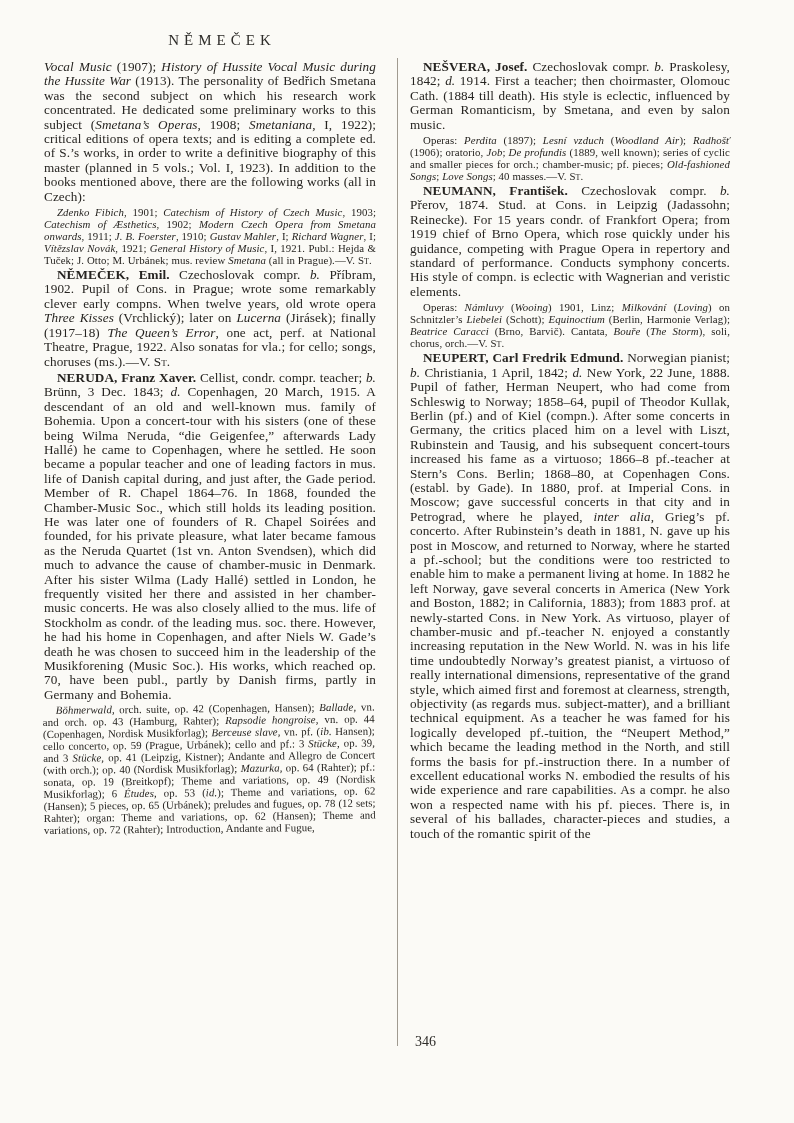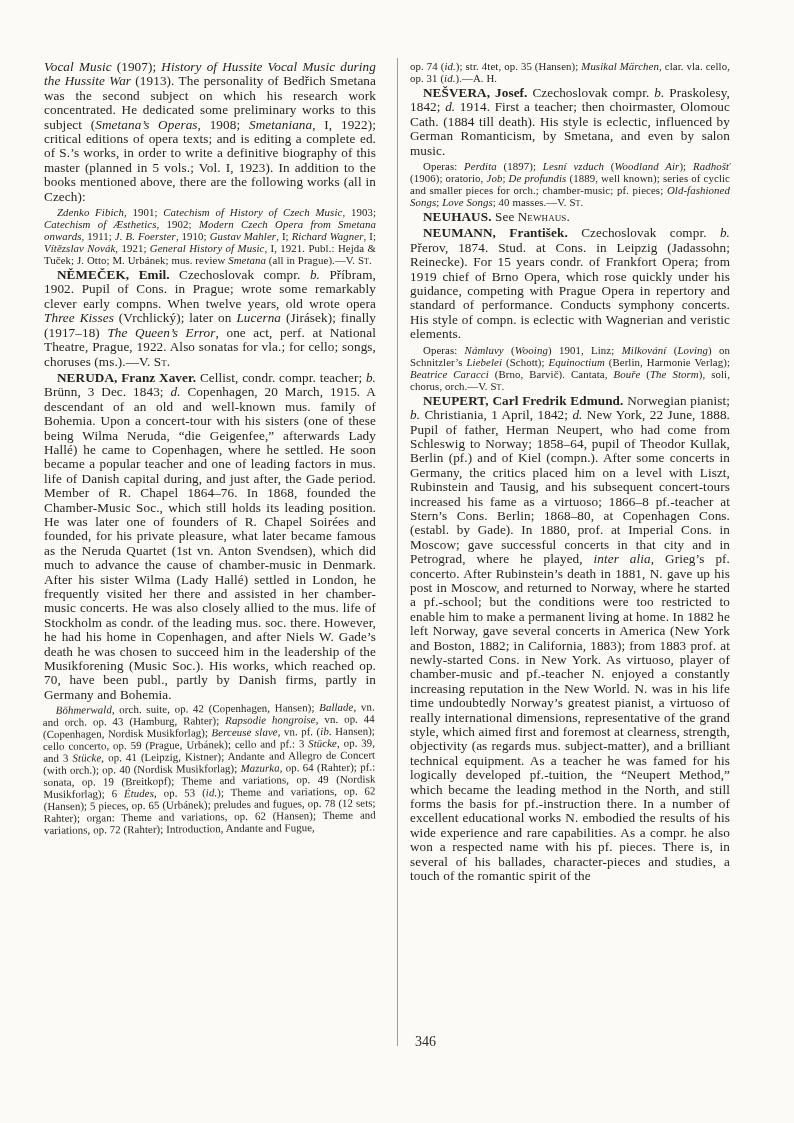--- a/index.html
+++ b/index.html
@@ -30,36 +30,35 @@
   }
   span.r-i{font-style:italic;}
   span.r-b{font-weight:bold;}
   span.r-sc{font-variant:small-caps;}
 </style>
 </head>
 <body>
 
 <div class="page">
 
+  <div class="running-head left">NĚMEČEK</div>
 
   <div class="divider"></div>
 
   <div class="col left">
     <p class="block main noindent"><span class="r-i">Vocal Music</span><span> (1907); </span><span class="r-i">History of Hussite Vocal Music during the Hussite War</span><span> (1913).  The personality of Bedřich Smetana was the second subject on which his research work concentrated.  He dedicated some preliminary works to this subject (</span><span class="r-i">Smetana’s Operas</span><span>, 1908; </span><span class="r-i">Smetaniana</span><span>, I, 1922); critical editions of opera texts; and is editing a complete ed. of S.’s works, in order to write a definitive biography of this master (planned in 5 vols.; Vol. I, 1923).  In addition to the books mentioned above, there are the following works (all in Czech):</span></p>
     <p class="block fine indent"><span class="r-i">Zdenko Fibich</span><span>, 1901; </span><span class="r-i">Catechism of History of Czech Music</span><span>, 1903; </span><span class="r-i">Catechism of Æsthetics</span><span>, 1902; </span><span class="r-i">Modern Czech Opera from Smetana onwards</span><span>, 1911; </span><span class="r-i">J. B. Foerster</span><span>, 1910; </span><span class="r-i">Gustav Mahler</span><span>, I; </span><span class="r-i">Richard Wagner</span><span>, I; </span><span class="r-i">Vítězslav Novák</span><span>, 1921; </span><span class="r-i">General History of Music</span><span>, I, 1921.  Publ.: Hejda &amp; Tuček; J. Otto; M. Urbánek; mus. review </span><span class="r-i">Smetana</span><span> (all in Prague).—V. </span><span class="r-sc">St.</span></p>
     <p class="block main indent"><span class="r-b">NĚMEČEK, Emil.</span><span>  Czechoslovak compr. </span><span class="r-i">b.</span><span> Příbram, 1902.  Pupil of Cons. in Prague; wrote some remarkably clever early compns.  When twelve years, old wrote opera </span><span class="r-i">Three Kisses</span><span> (Vrchlický); later on </span><span class="r-i">Lucerna</span><span> (Jirásek); finally (1917–18) </span><span class="r-i">The Queen’s Error</span><span>, one act, perf. at National Theatre, Prague, 1922.  Also sonatas for vla.; for cello; songs, choruses (ms.).—V. </span><span class="r-sc">St.</span></p>
     <p class="block main indent"><span class="r-b">NERUDA, Franz Xaver.</span><span>  Cellist, condr. compr. teacher; </span><span class="r-i">b.</span><span> Brünn, 3 Dec. 1843; </span><span class="r-i">d.</span><span> Copenhagen, 20 March, 1915.  A descendant of an old and well-known mus. family of Bohemia.  Upon a concert-tour with his sisters (one of these being Wilma Neruda, “die Geigenfee,” afterwards Lady Hallé) he came to Copenhagen, where he settled.  He soon became a popular teacher and one of leading factors in mus. life of Danish capital during, and just after, the Gade period.  Member of R. Chapel 1864–76.  In 1868, founded the Chamber-Music Soc., which still holds its leading position.  He was later one of founders of R. Chapel Soirées and founded, for his private pleasure, what later became famous as the Neruda Quartet (1st vn. Anton Svendsen), which did much to advance the cause of chamber-music in Denmark.  After his sister Wilma (Lady Hallé) settled in London, he frequently visited her there and assisted in her chamber-music concerts.  He was also closely allied to the mus. life of Stockholm as condr. of the leading mus. soc. there.  However, he had his home in Copenhagen, and after Niels W. Gade’s death he was chosen to succeed him in the leadership of the Musikforening (Music Soc.).  His works, which reached op. 70, have been publ., partly by Danish firms, partly in Germany and Bohemia.</span></p>
     <p class="block fine indent warped"><span class="r-i">Böhmerwald</span><span>, orch. suite, op. 42 (Copenhagen, Hansen); </span><span class="r-i">Ballade</span><span>, vn. and orch. op. 43 (Hamburg, Rahter); </span><span class="r-i">Rapsodie hongroise</span><span>, vn. op. 44 (Copenhagen, Nordisk Musikforlag); </span><span class="r-i">Berceuse slave</span><span>, vn. pf. (</span><span class="r-i">ib.</span><span> Hansen); cello concerto, op. 59 (Prague, Urbánek); cello and pf.: 3 </span><span class="r-i">Stücke</span><span>, op. 39, and 3 </span><span class="r-i">Stücke</span><span>, op. 41 (Leipzig, Kistner); Andante and Allegro de Concert (with orch.); op. 40 (Nordisk Musikforlag); </span><span class="r-i">Mazurka</span><span>, op. 64 (Rahter); pf.: sonata, op. 19 (Breitkopf); Theme and variations, op. 49 (Nordisk Musikforlag); 6 </span><span class="r-i">Études</span><span>, op. 53 (</span><span class="r-i">id.</span><span>); Theme and variations, op. 62 (Hansen); 5 pieces, op. 65 (Urbánek); preludes and fugues, op. 78 (12 sets; Rahter); organ: Theme and variations, op. 62 (Hansen); Theme and variations, op. 72 (Rahter); Introduction, Andante and Fugue,</span></p>
   </div>
 
   <div class="col right">
-    <p class="block fine noindent"><span>op. 74 (</span><span class="r-i">id.</span><span>); str. 4tet, op. 35 (Hansen); </span><span class="r-i">Musikal Märchen</span><span>, clar. vla. cello, op. 31 (</span><span class="r-i">id.</span><span>).—A. H.</span></p>
     <p class="block main indent"><span class="r-b">NEŠVERA, Josef.</span><span>  Czechoslovak compr. </span><span class="r-i">b.</span><span> Praskolesy, 1842; </span><span class="r-i">d.</span><span> 1914.  First a teacher; then choirmaster, Olomouc Cath. (1884 till death).  His style is eclectic, influenced by German Romanticism, by Smetana, and even by salon music.</span></p>
     <p class="block fine indent"><span>Operas: </span><span class="r-i">Perdita</span><span> (1897); </span><span class="r-i">Lesní vzduch</span><span> (</span><span class="r-i">Woodland Air</span><span>); </span><span class="r-i">Radhošť</span><span> (1906); oratorio, </span><span class="r-i">Job</span><span>; </span><span class="r-i">De profundis</span><span> (1889, well known); series of cyclic and smaller pieces for orch.; chamber-music; pf. pieces; </span><span class="r-i">Old-fashioned Songs</span><span>; </span><span class="r-i">Love Songs</span><span>; 40 masses.—V. </span><span class="r-sc">St.</span></p>
-    <p class="block main indent"><span class="r-b">NEUHAUS.</span><span>  See </span><span class="r-sc">Newhaus</span><span>.</span></p>
     <p class="block main indent"><span class="r-b">NEUMANN, František.</span><span>  Czechoslovak compr. </span><span class="r-i">b.</span><span> Přerov, 1874.  Stud. at Cons. in Leipzig (Jadassohn; Reinecke).  For 15 years condr. of Frankfort Opera; from 1919 chief of Brno Opera, which rose quickly under his guidance, competing with Prague Opera in repertory and standard of performance.  Conducts symphony concerts.  His style of compn. is eclectic with Wagnerian and veristic elements.</span></p>
     <p class="block fine indent"><span>Operas: </span><span class="r-i">Námluvy</span><span> (</span><span class="r-i">Wooing</span><span>) 1901, Linz; </span><span class="r-i">Milkování</span><span> (</span><span class="r-i">Loving</span><span>) on Schnitzler’s </span><span class="r-i">Liebelei</span><span> (Schott); </span><span class="r-i">Equinoctium</span><span> (Berlin, Harmonie Verlag); </span><span class="r-i">Beatrice Caracci</span><span> (Brno, Barvič).  Cantata, </span><span class="r-i">Bouře</span><span> (</span><span class="r-i">The Storm</span><span>), soli, chorus, orch.—V. </span><span class="r-sc">St.</span></p>
     <p class="block main indent"><span class="r-b">NEUPERT, Carl Fredrik Edmund.</span><span>  Norwegian pianist; </span><span class="r-i">b.</span><span> Christiania, 1 April, 1842; </span><span class="r-i">d.</span><span> New York, 22 June, 1888.  Pupil of father, Herman Neupert, who had come from Schleswig to Norway; 1858–64, pupil of Theodor Kullak, Berlin (pf.) and of Kiel (compn.).  After some concerts in Germany, the critics placed him on a level with Liszt, Rubinstein and Tausig, and his subsequent concert-tours increased his fame as a virtuoso; 1866–8 pf.-teacher at Stern’s Cons. Berlin; 1868–80, at Copenhagen Cons. (establ. by Gade).  In 1880, prof. at Imperial Cons. in Moscow; gave successful concerts in that city and in Petrograd, where he played, </span><span class="r-i">inter alia</span><span>, Grieg’s pf. concerto.  After Rubinstein’s death in 1881, N. gave up his post in Moscow, and returned to Norway, where he started a pf.-school; but the conditions were too restricted to enable him to make a permanent living at home.  In 1882 he left Norway, gave several concerts in America (New York and Boston, 1882; in California, 1883); from 1883 prof. at newly-started Cons. in New York.  As virtuoso, player of chamber-music and pf.-teacher N. enjoyed a constantly increasing reputation in the New World.  N. was in his life time undoubtedly Norway’s greatest pianist, a virtuoso of really international dimensions, representative of the grand style, which aimed first and foremost at clearness, strength, objectivity (as regards mus. subject-matter), and a brilliant technical equipment.  As a teacher he was famed for his logically developed pf.-tuition, the “Neupert Method,” which became the leading method in the North, and still forms the basis for pf.-instruction there.  In a number of excellent educational works N. embodied the results of his wide experience and rare capabilities.  As a compr. he also won a respected name with his pf. pieces.  There is, in several of his ballades, character-pieces and studies, a touch of the romantic spirit of the</span></p>
   </div>
 
   <div class="pageno">346</div>
 
 </div>
 
 </body></html>

